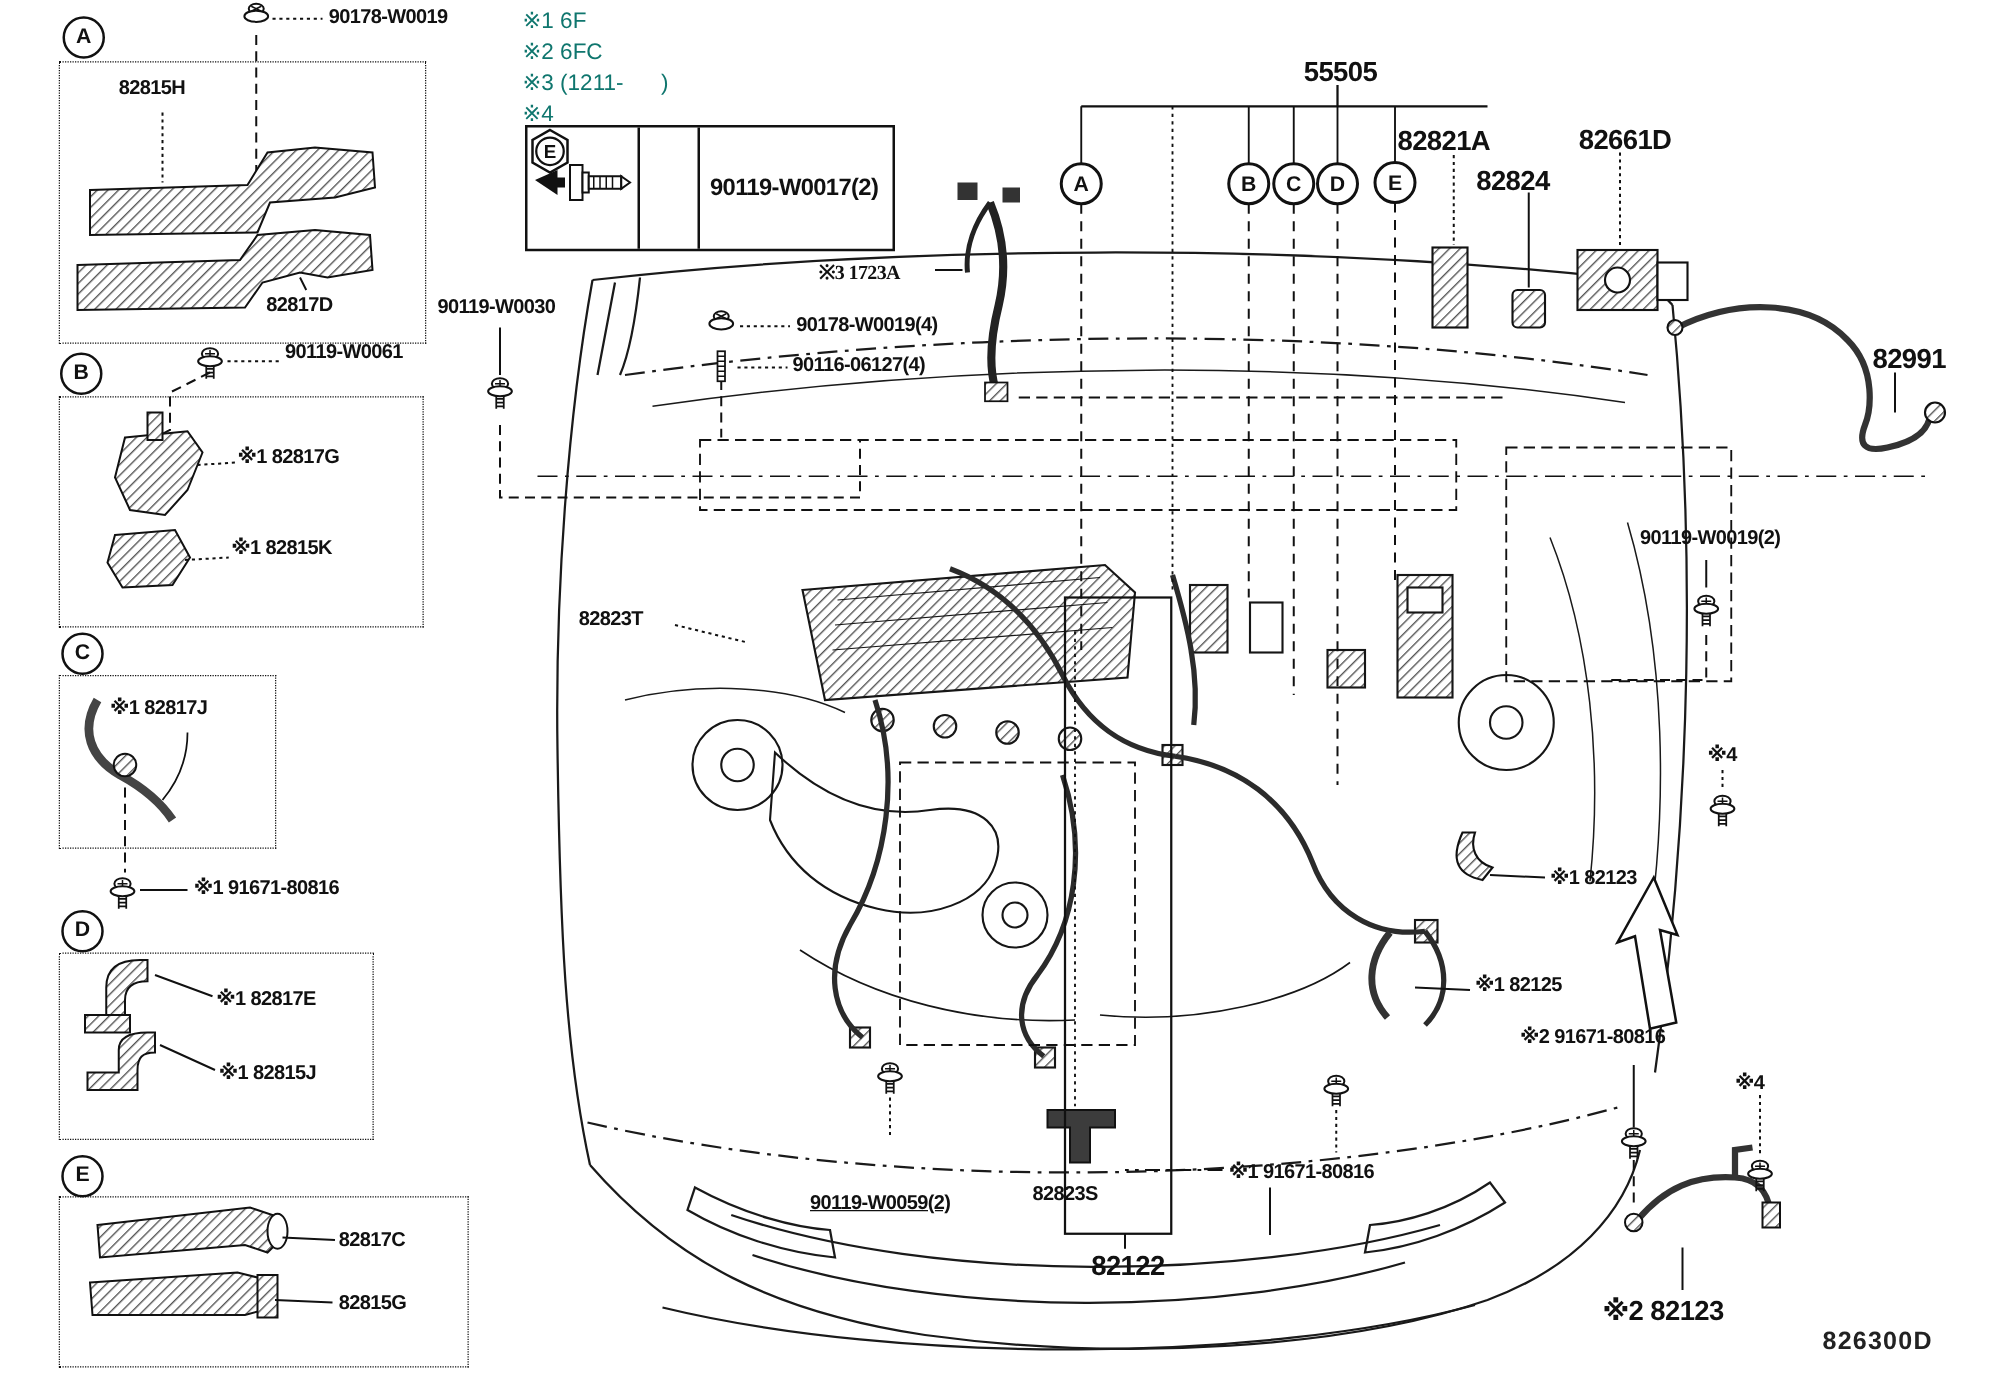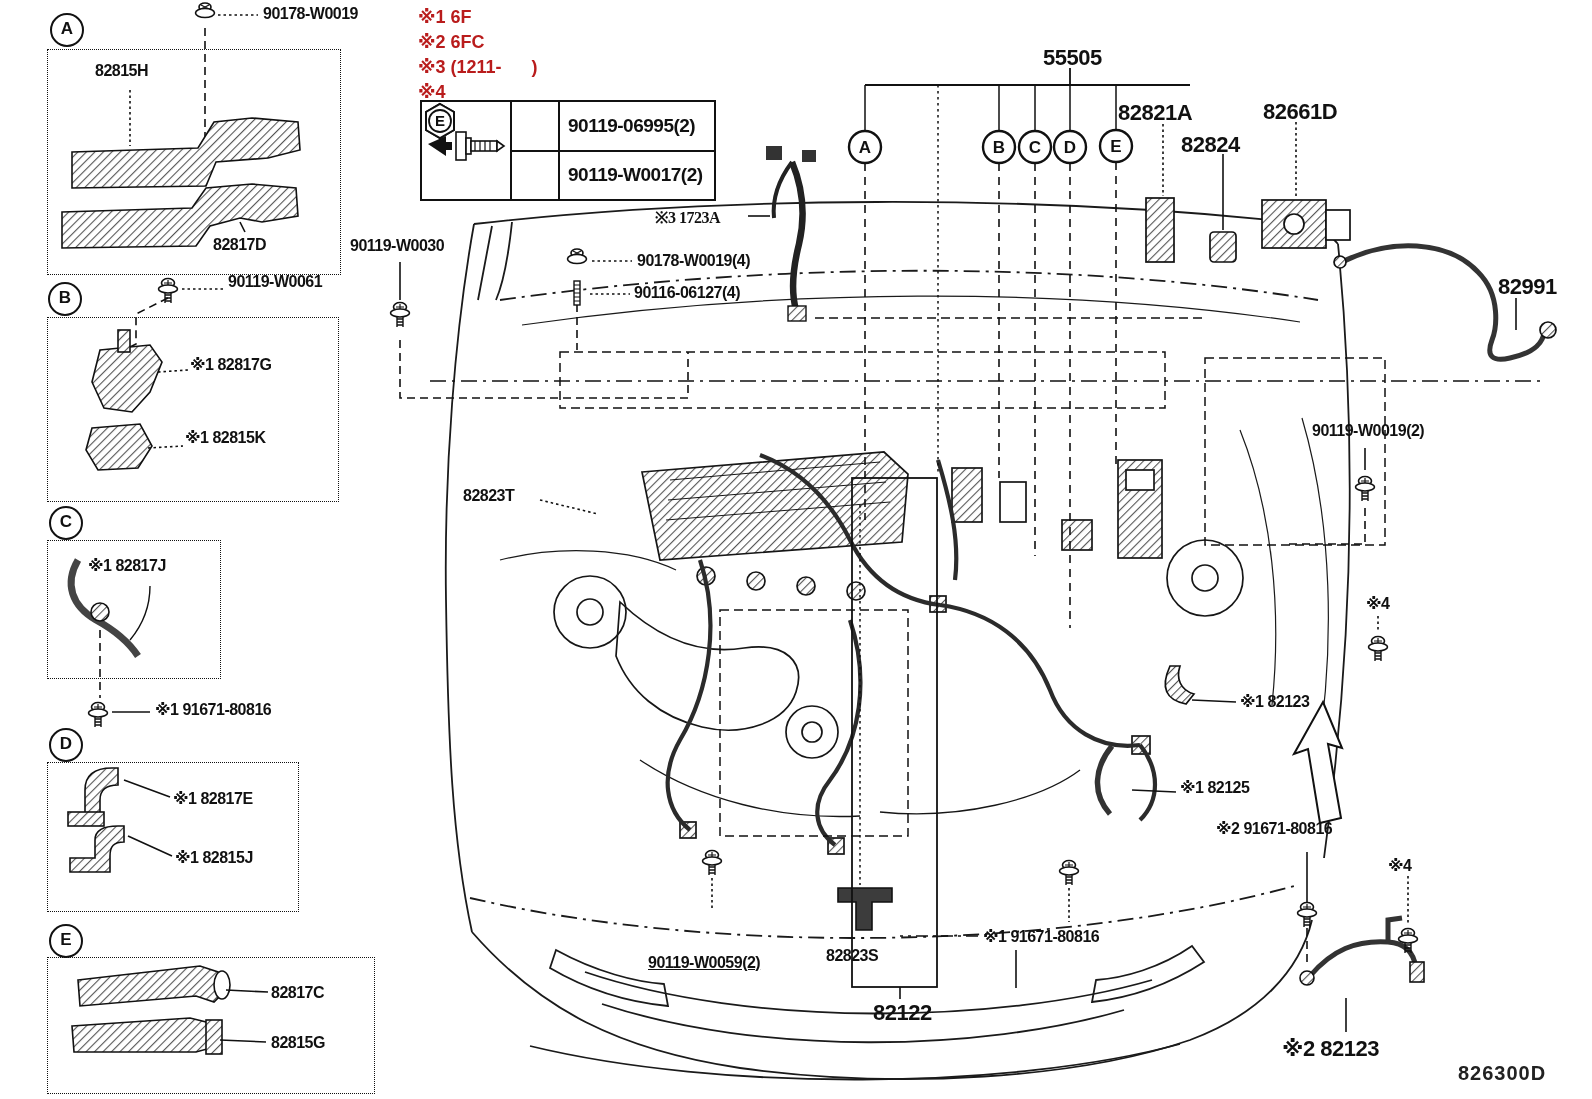--- a/index.html
+++ b/index.html
@@ -1,21 +1,21 @@
 <!DOCTYPE html>
 <html><head>
 <meta charset="utf-8">
 <style>
   html,body{margin:0;padding:0;background:#fff;}
   #canvas{position:relative;width:1592px;height:1099px;background:#fff;overflow:hidden;
           font-family:"Liberation Sans","DejaVu Sans",sans-serif;color:#111;}
   svg{position:absolute;left:0;top:0;}
   .pn{position:absolute;font-weight:700;font-size:16px;letter-spacing:-0.5px;white-space:pre;color:#111;}
   .pn-big{font-size:22px;}
-  .note{position:absolute;font-weight:700;font-size:18px;white-space:pre;color:#b91c1c;}
+  .note{position:absolute;font-weight:400;font-size:18px;white-space:pre;color:#0f766e;}
   .code{position:absolute;font-weight:600;font-size:20px;letter-spacing:1px;color:#222;}
   .clet{position:absolute;width:30px;height:30px;border:2.5px solid #111;border-radius:50%;
         background:#fff;text-align:center;font-weight:700;font-size:17px;line-height:28px;}
   .dbox{position:absolute;border:1.6px dotted #111;background:transparent;}
   
   #legend{position:absolute;left:420px;top:100px;width:292px;height:97px;border:2px solid #111;
           display:flex;}
   #legend .pic{width:88px;border-right:2px solid #111;position:relative;}
   #legend .rows{flex:1;display:flex;flex-direction:column;}
   #legend .lrow{flex:1;display:flex;align-items:center;}
@@ -289,30 +289,20 @@
       <path d="M75,39 L82,44 L75,49 Z" fill="#fff" stroke="#111" stroke-width="1.6"></path>
       <path d="M53,39 L53,49 M58,39 L58,49 M63,39 L63,49 M68,39 L68,49" stroke="#111" stroke-width="1.2"></path>
     </svg>
   </div>
   <div class="rows">
     <div class="lrow">
       <div class="keycell">
         <svg width="36" height="38" viewBox="0 0 36 38">
           <polygon points="18,2 32,10 32,28 18,36 4,28 4,10" fill="#fff" stroke="#111" stroke-width="2"></polygon>
           <circle cx="18" cy="19" r="11" fill="#fff" stroke="#111" stroke-width="1.8"></circle>
-          <text x="18" y="24" class="hexl">A</text>
-        </svg>
-      </div>
-      <div class="partcell">90119-06995(2)</div>
-    </div>
-    <div class="lrow">
-      <div class="keycell">
-        <svg width="36" height="38" viewBox="0 0 36 38">
-          <polygon points="18,2 32,10 32,28 18,36 4,28 4,10" fill="#fff" stroke="#111" stroke-width="2"></polygon>
-          <circle cx="18" cy="19" r="11" fill="#fff" stroke="#111" stroke-width="1.8"></circle>
           <text x="18" y="24" class="hexl">E</text>
         </svg>
       </div>
       <div class="partcell">90119-W0017(2)</div>
     </div>
   </div>
 </div>
 
 <div class="pn pn-big" style="left:1043px;top:45px;">55505</div>
 <div class="pn pn-big" style="left:1118px;top:100px;">82821A</div>

